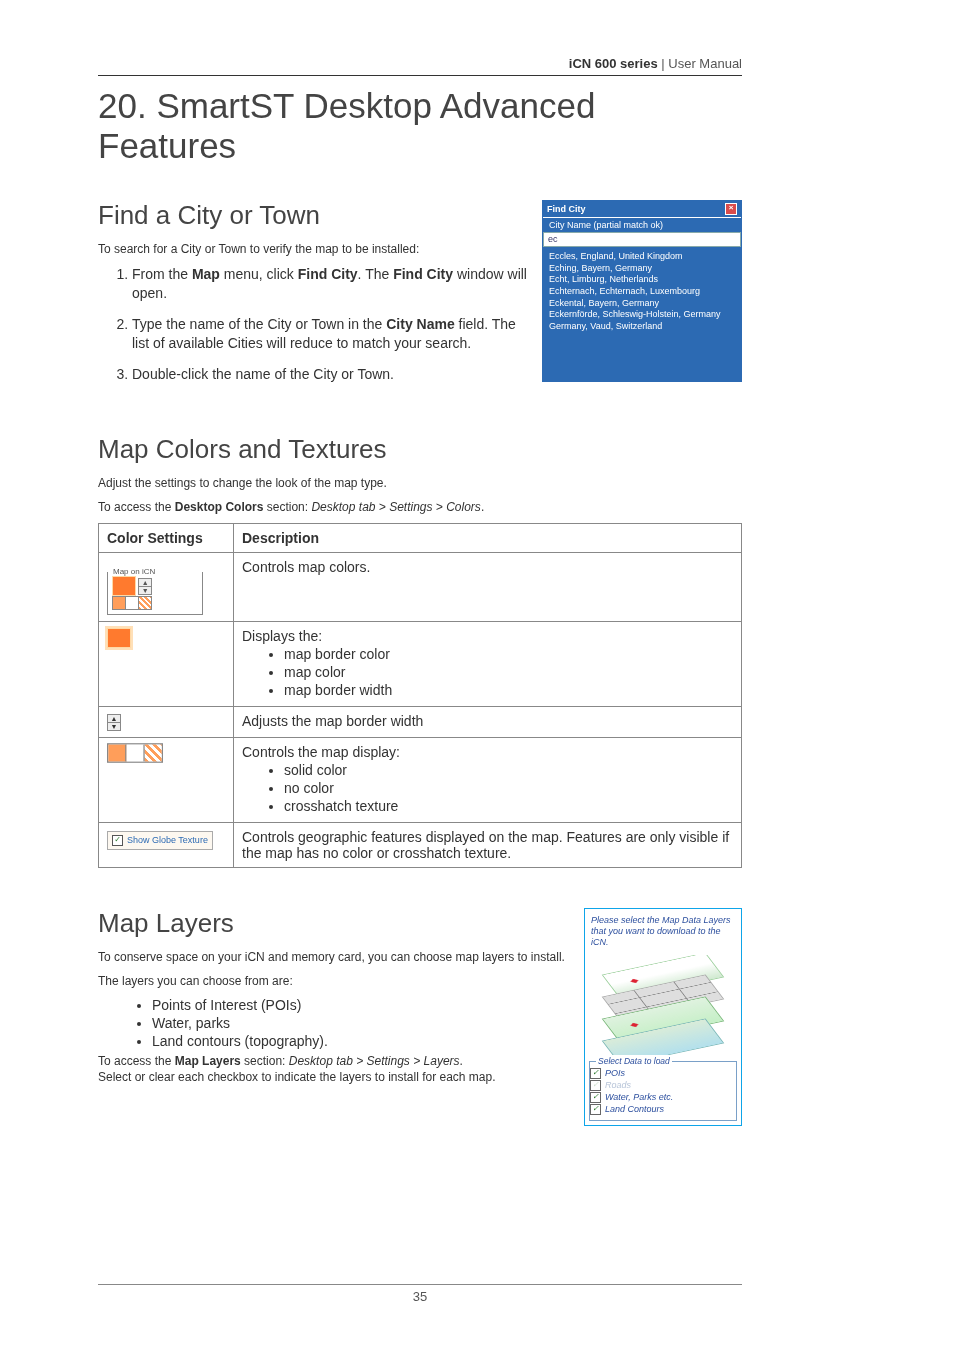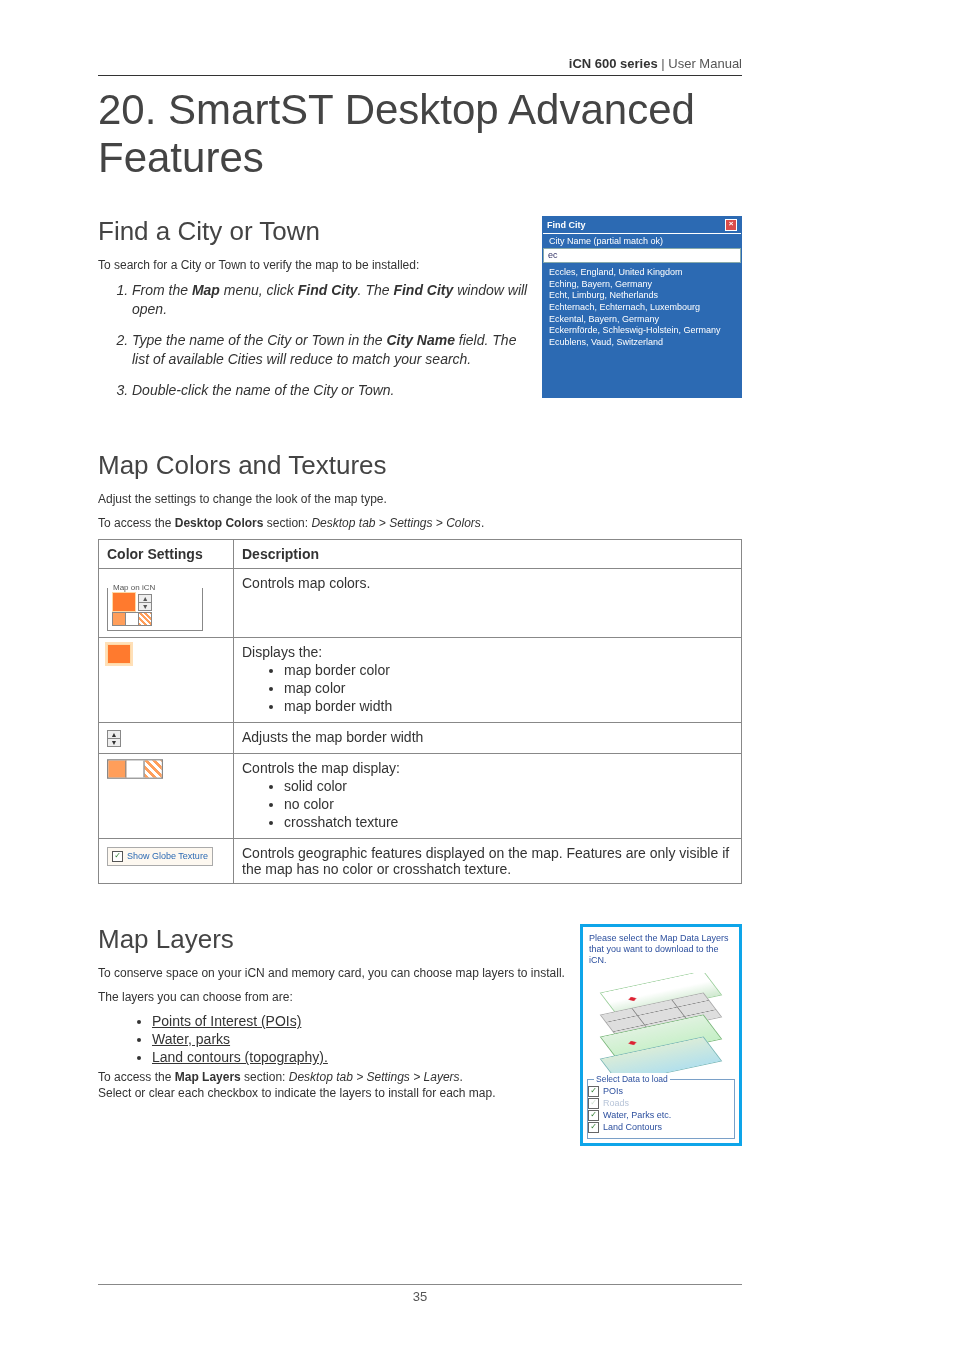--- a/index.html
+++ b/index.html
@@ -27,21 +27,21 @@
     margin-top: 16px;
   }
   .header-bar b { font-weight: bold; color: #333; }
   hr.top-rule {
     border: none;
     border-top: 1px solid #333;
     margin: 4px 0 10px 0;
   }
   h1.chapter {
     font-weight: 300;
-    font-size: 42px;
+    font-size: 35px;
     margin: 8px 0 34px 0;
     color: #444;
     letter-spacing: 0px;
   }
   .twocol { display: flex; gap: 12px; }
   .twocol .left { flex: 1 1 auto; }
   .twocol .right { flex: 0 0 auto; }
   h2.section {
     font-weight: 300;
     font-size: 26px;
@@ -55,21 +55,21 @@
     margin: 0 0 8px 0;
     font-weight: 300;
   }
   ol.steps {
     font-size: 14px;
     font-weight: 300;
     line-height: 1.35;
     padding-left: 34px;
     margin: 4px 0 6px 0;
   }
-  ol.steps li { margin-bottom: 12px; font-style: italic; }
+  ol.steps li { margin-bottom: 12px; }
   .bold { font-weight: 600; color: #333; }
   .italic { font-style: italic; }
   
   .find-city {
     width: 198px;
     border: 1px solid #2c6ab3;
     font-size: 9px;
     background: #fff;
   }
   .fc-title {
@@ -134,21 +134,20 @@
     margin: 2px 0 2px 42px;
     padding: 0;
     font-size: 14px;
   }
   ul.outer {
     list-style: disc;
     margin: 4px 0 4px 54px;
     padding: 0;
     font-size: 14px;
     font-weight: 300;
-    text-decoration: underline;
   }
   ul.outer li, ul.inner li { margin-bottom: 2px; }
   
   .ctrl-mapicn {
     font-size: 8px;
     color: #555;
     width: 96px;
   }
   .ctrl-mapicn .frame {
     border-left: 1px solid #888;
@@ -216,24 +215,25 @@
     border: 1px solid #555;
     background: #fff;
     line-height: 8px;
     text-align: center;
     font-size: 8px;
     color: #2b7a2b;
   }
   
   .layers-panel {
     width: 156px;
-    border: 3px solid #0ea5e9;
+    border: 1px solid #0ea5e9;
     font-size: 9px;
     color: #2c4f9e;
     background: #fff;
+    font-style: italic;
   }
   .lp-text { padding: 6px 6px 2px 6px; line-height: 1.25; }
   .lp-img {
     margin: 4px 4px 0 4px;
     height: 100px;
     border: 0px solid #ccc;
     position: relative;
     overflow: hidden;
   }
   .layer {
@@ -338,21 +338,21 @@
       </div>
       <div class="fc-sub">City Name (partial match ok)</div>
       <div class="fc-input">ec</div>
       <div class="fc-list">
         <div>Eccles, England, United Kingdom</div>
         <div>Eching, Bayern, Germany</div>
         <div>Echt, Limburg, Netherlands</div>
         <div>Echternach, Echternach, Luxembourg</div>
         <div>Eckental, Bayern, Germany</div>
         <div>Eckernförde, Schleswig-Holstein, Germany</div>
-        <div>Ecublens, Vaud, Switzerland</div>
+        <div>Germany, Vaud, Switzerland</div>
       </div>
     </div>
   </div>
 </div>
 
 <div style="height:38px"></div>
 <h2 class="section">Map Colors and Textures</h2>
 <p class="body-text">Adjust the settings to change the look of the map type.</p>
 <p class="body-text">
   <span>To access the </span><span class="bold">Desktop Colors</span><span> section: </span><span class="italic">Desktop tab &gt; Settings &gt; Colors</span><span>.</span>

